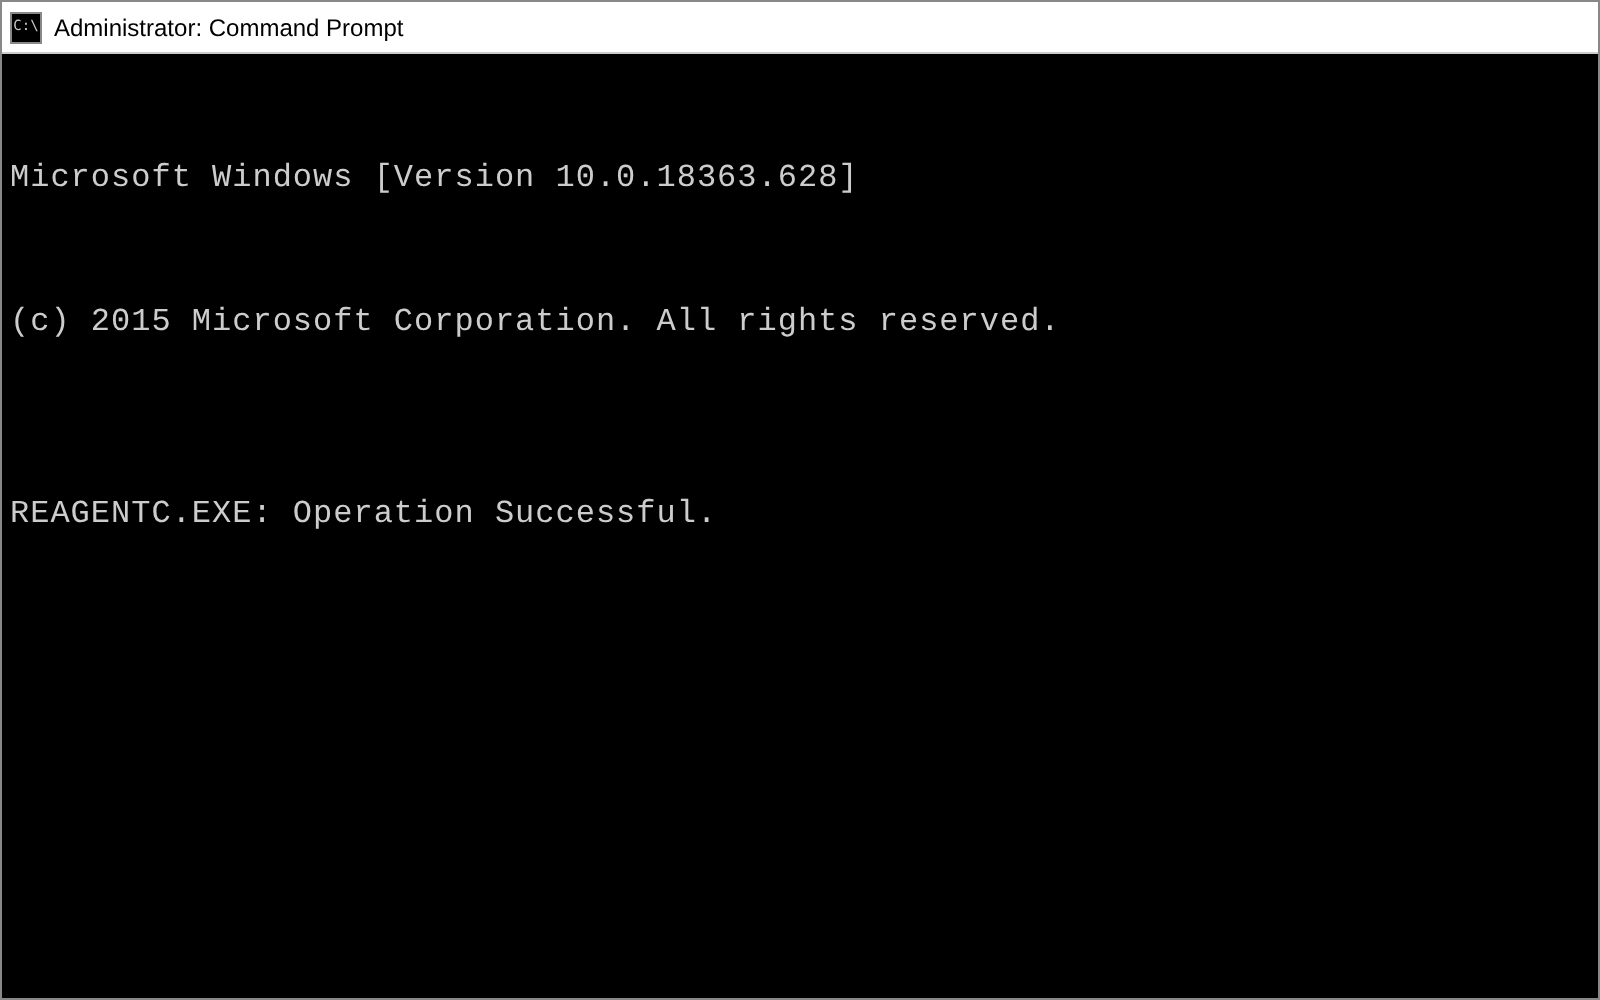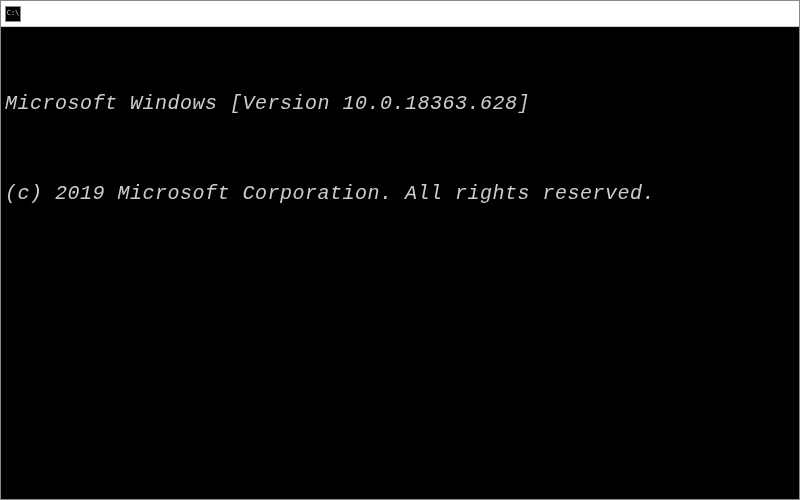--- a/index.html
+++ b/index.html
@@ -44,46 +44,47 @@
       line-height: 1;
     }
     .title-text {
       flex: 1;
       white-space: nowrap;
     }
     .terminal {
       flex: 1;
       background: #000;
       color: #ccc;
-      font-size: 20px;
+      font-size: 16px;
       line-height: 1.5;
       padding: 2px 4px;
       white-space: pre;
       overflow: hidden;
       font-family: Consolas, "Courier New", monospace;
       letter-spacing: 0.5px;
-      font-style: italic;
     }
     .line { display: block; }
     .blank { height: 1.5em; }
   </style>
 </head>
 <body>
 
 <div class="window">
   <div class="titlebar">
     <div class="app-icon">
       <span>C:\</span>
     </div>
+    <div class="title-text">Administrator: Command Prompt</div>
   </div>
 
   <div class="terminal">
     <span class="line">Microsoft Windows [Version 10.0.18363.628]</span>
-    <span class="line">(c) 2019 Microsoft Corporation. All rights reserved.</span>
+    <span class="line">(c) 2015 Microsoft Corporation. All rights reserved.</span>
     <span class="blank"></span>
+    <span class="line">REAGENTC.EXE: Operation Successful.</span>
     <span class="blank"></span>
     <span class="blank"></span>
     
     <span class="blank"></span>
     <span class="blank"></span>
     
   </div>
 </div>
 
 </body></html>

